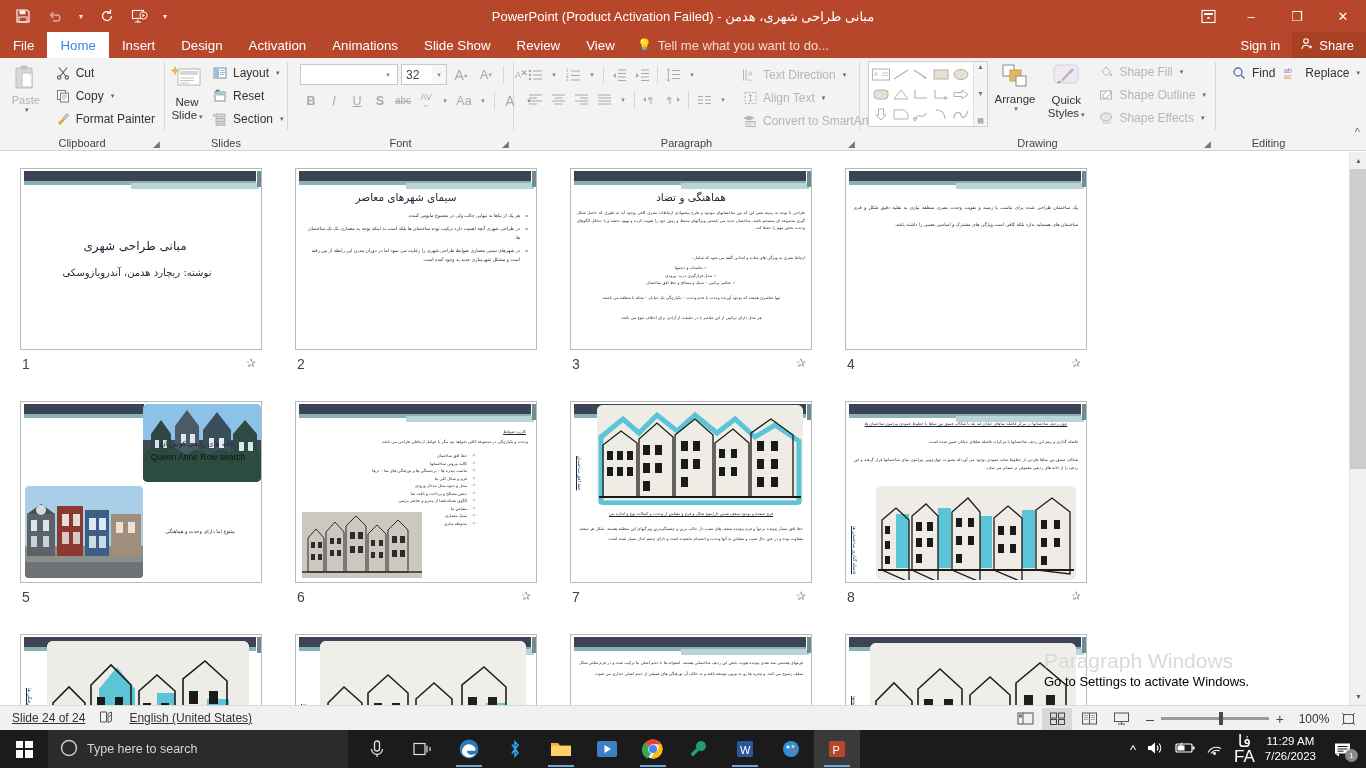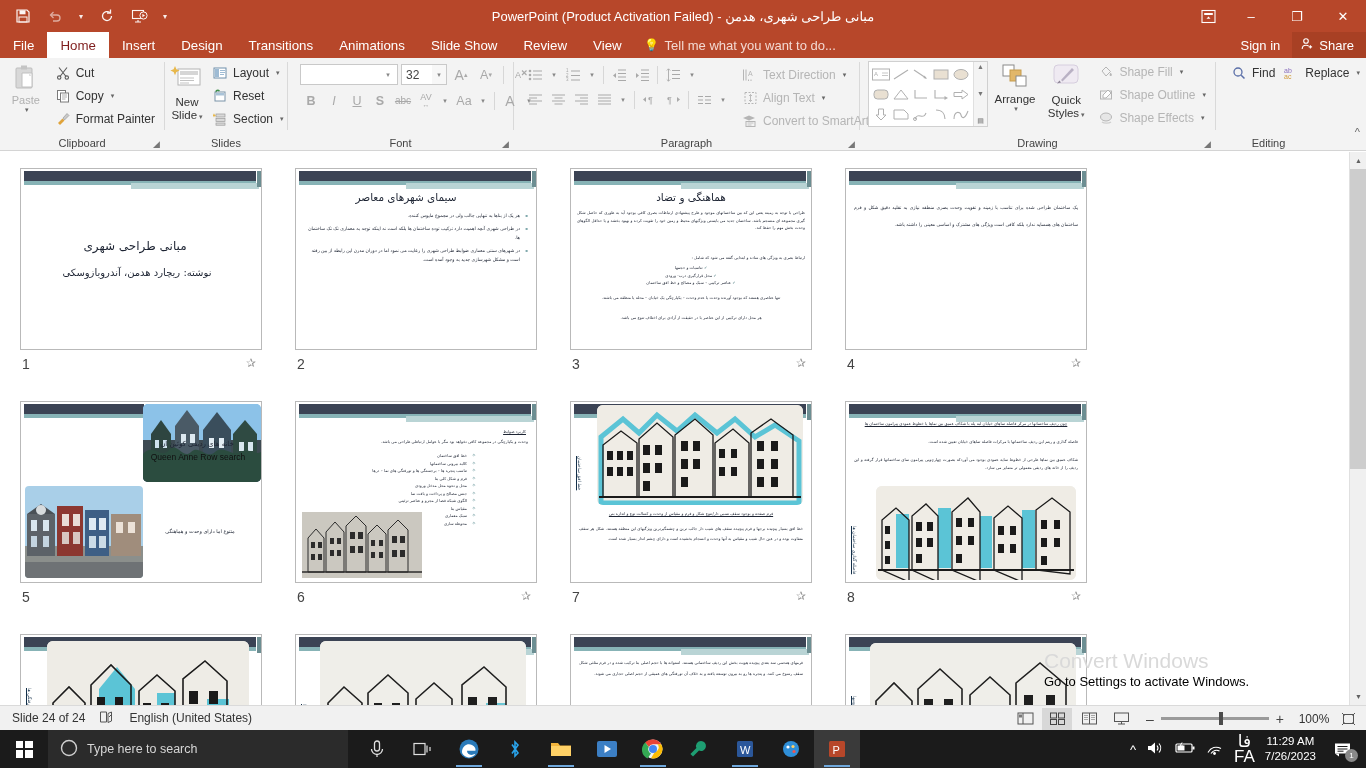--- a/index.html
+++ b/index.html
@@ -40,21 +40,21 @@
   
   .tabbar {
     position: absolute; top: 32px; left: 0; width: 1366px; height: 26px;
     background: #b7472a; display: flex; align-items: stretch;
   }
   .tab {
     padding: 0 13px; display: flex; align-items: center;
     font-size: 13.3px; color: #fff; height: 26px; white-space: nowrap;
   }
   .tab.file { background: #b7472a; }
-  .tab.active { background: #fff; color: #7f1d1d; }
+  .tab.active { background: #fff; color: #3b82f6; }
   .tellme {
     display: flex; align-items: center; gap: 5px; padding: 0 10px;
     font-size: 13px; color: #f3d9d2; font-style: normal;
   }
   .tellme .bulb { font-size: 12px; }
   .signin-wrap { position: absolute; right: 0; top: 0; height: 26px; display: flex; align-items: center; }
   .signin { font-size: 13px; color: #fff; padding: 0 12px; }
   .share { font-size: 13px; color: #fff; padding: 0 12px 0 8px; display: flex; align-items: center; gap: 5px; height: 26px; background: #a84024; }
 
   
@@ -200,21 +200,21 @@
     font-size: 4.6px; color: #14304a; text-decoration: underline;
     font-family: "DejaVu Sans", sans-serif;
   }
 
   
   .statusbar {
     position: absolute; top: 705px; left: 0; width: 1366px; height: 25px;
     background: #f1f1f1; border-top: 1px solid #dadada;
     display: flex; align-items: center; font-size: 12px; color: #333;
   }
-  .sb-left { display: flex; align-items: center; gap: 14px; padding-left: 12px; }
+  .sb-left { display: flex; align-items: center; gap: 14px; padding-left: 12px; text-decoration: underline; }
   .sb-right { position: absolute; right: 6px; top: 0; height: 25px; display: flex; align-items: center; gap: 2px; }
   .view-btn { width: 30px; height: 22px; display: flex; align-items: center; justify-content: center; color: #555; }
   .view-btn.active { background: #d8d8d8; }
   .zoom-slider { display: flex; align-items: center; gap: 7px; margin: 0 8px; }
   .zs-track { width: 108px; height: 3px; background: #9a9a9a; position: relative; }
   .zs-thumb { position: absolute; left: 58px; top: -5px; width: 4px; height: 13px; background: #4b4b4b; }
   .zoom-pct { width: 40px; text-align: center; font-size: 12px; }
   .fitslide { width: 24px; height: 22px; display: flex; align-items: center; justify-content: center; color: #555; }
 
   
@@ -317,21 +317,21 @@
     <div class="win-btn">❐</div>
     <div class="win-btn close">✕</div>
   </div>
 </div>
 
 <div class="tabbar">
   <div class="tab file">File</div>
   <div class="tab active">Home</div>
   <div class="tab">Insert</div>
   <div class="tab">Design</div>
-  <div class="tab">Transitions</div>
+  <div class="tab">Activation</div>
   <div class="tab">Animations</div>
   <div class="tab">Slide Show</div>
   <div class="tab">Review</div>
   <div class="tab">View</div>
   <div class="tellme">
     <span class="bulb">💡</span>
     <span>Tell me what you want to do...</span>
   </div>
   <div class="signin-wrap">
     <div class="signin">Sign in</div>
@@ -1284,21 +1284,21 @@
             </svg>
       </div>
     </div>
 
   </div>
 
 </div>
 </div>
 
 <div class="watermark">
-  <div class="wm-l1">Convert Windows</div>
+  <div class="wm-l1">Paragraph Windows</div>
   <div class="wm-l2">Go to Settings to activate Windows.</div>
 </div>
 
 <div class="vscroll">
   <div class="vs-arrow">▲</div>
   <div class="vs-thumb"></div>
   <div class="vs-arrow bot">▼</div>
 </div>
 
 <div class="statusbar">

